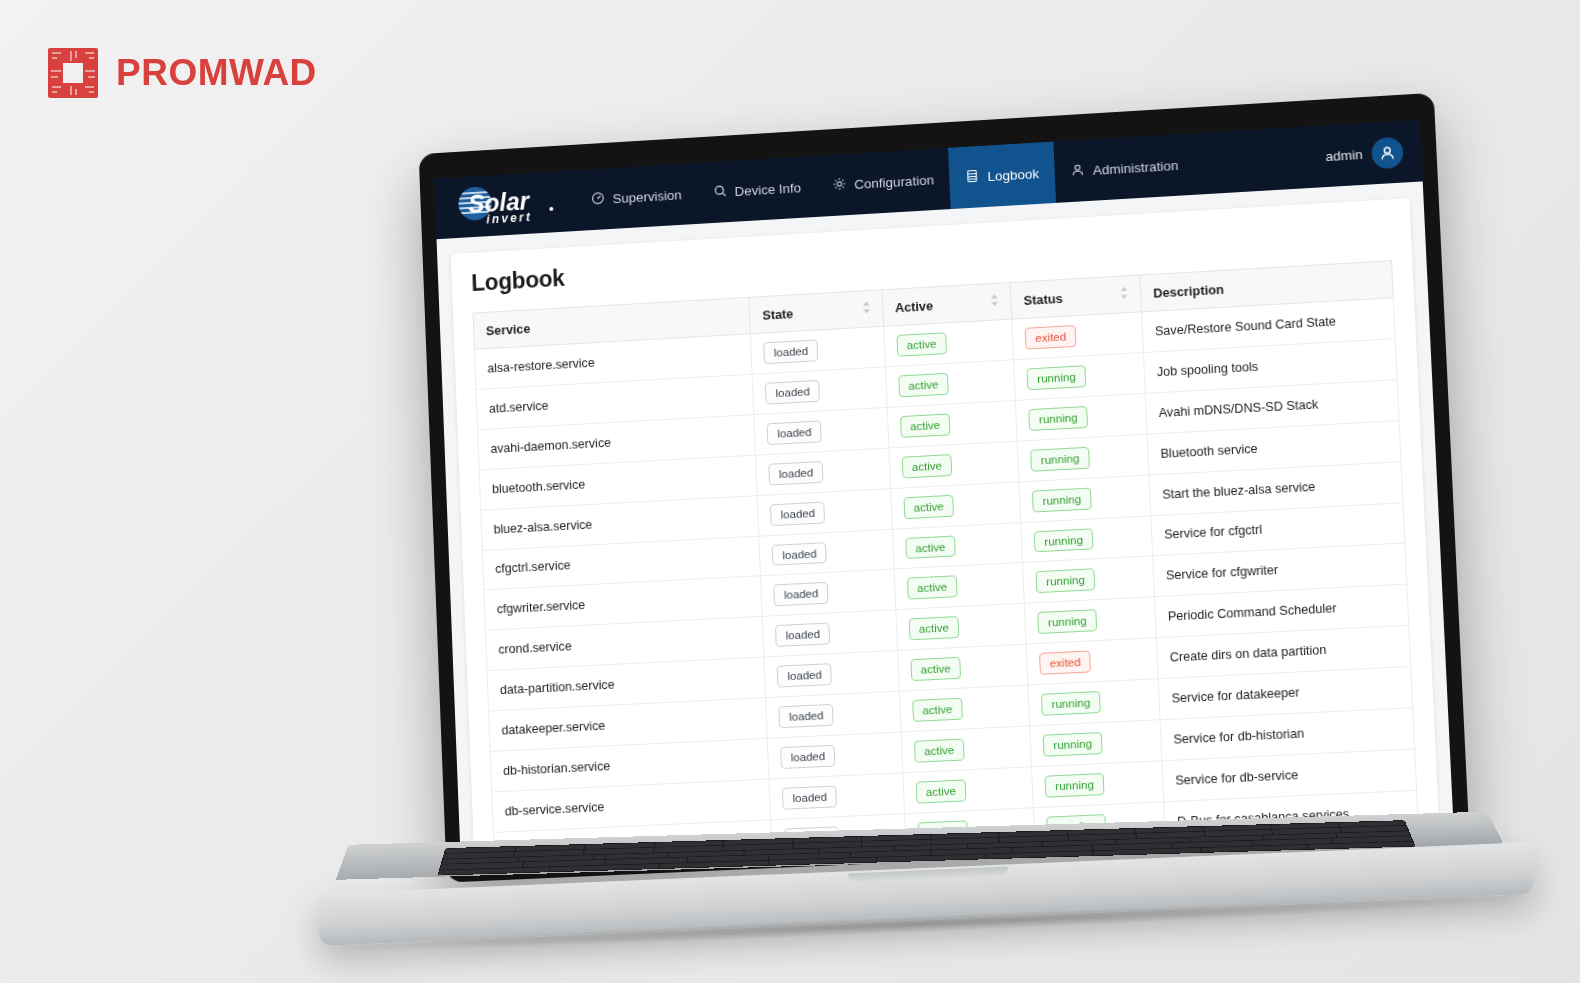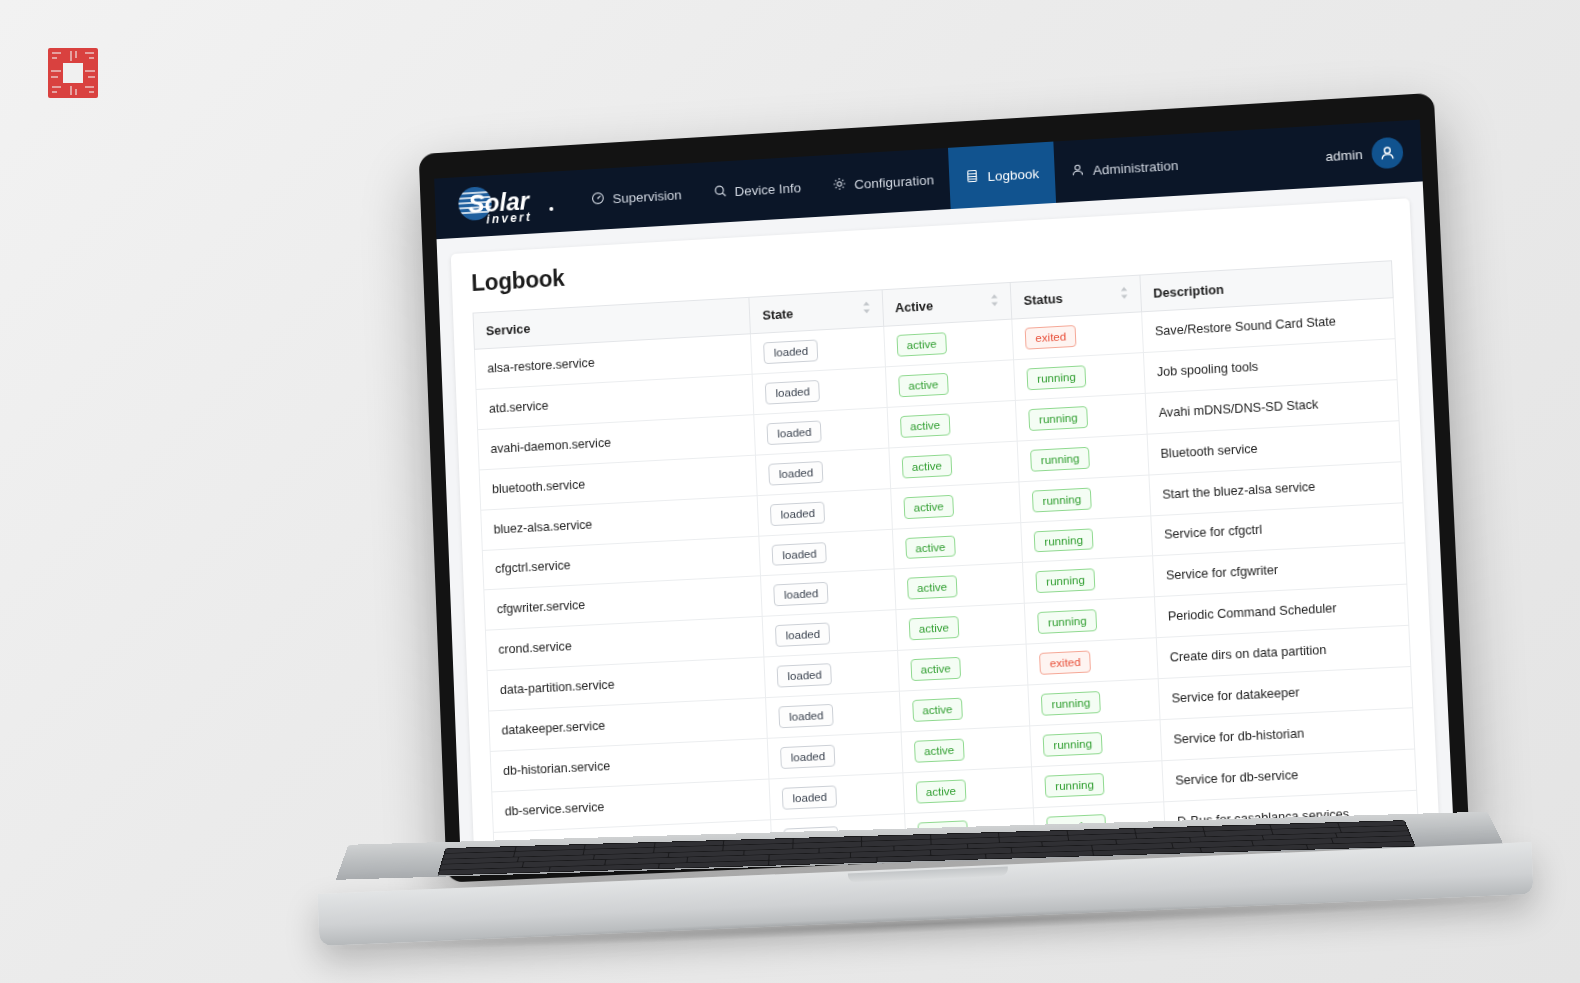--- a/index.html
+++ b/index.html
@@ -268,20 +268,21 @@
     <span class="trace" style="left:41px;top:43px;width:5px;height:2px;"></span>
     <span class="trace" style="left:22px;top:3px;width:2px;height:10px;"></span>
     <span class="trace" style="left:27px;top:3px;width:2px;height:7px;"></span>
     <span class="trace" style="left:22px;top:38px;width:2px;height:9px;"></span>
     <span class="trace" style="left:27px;top:41px;width:2px;height:6px;"></span>
     <span class="trace" style="left:3px;top:22px;width:10px;height:2px;"></span>
     <span class="trace" style="left:37px;top:22px;width:10px;height:2px;"></span>
     <span class="trace" style="left:3px;top:28px;width:7px;height:2px;"></span>
     <span class="trace" style="left:40px;top:28px;width:7px;height:2px;"></span>
   </div>
+  <div id="promwad-wordmark">PROMWAD</div>
 </div>
 
 <div id="laptop">
 
   <div id="laptop-lid">
     <div id="screen">
 
       <div id="navbar">
 
         <div id="brand">

